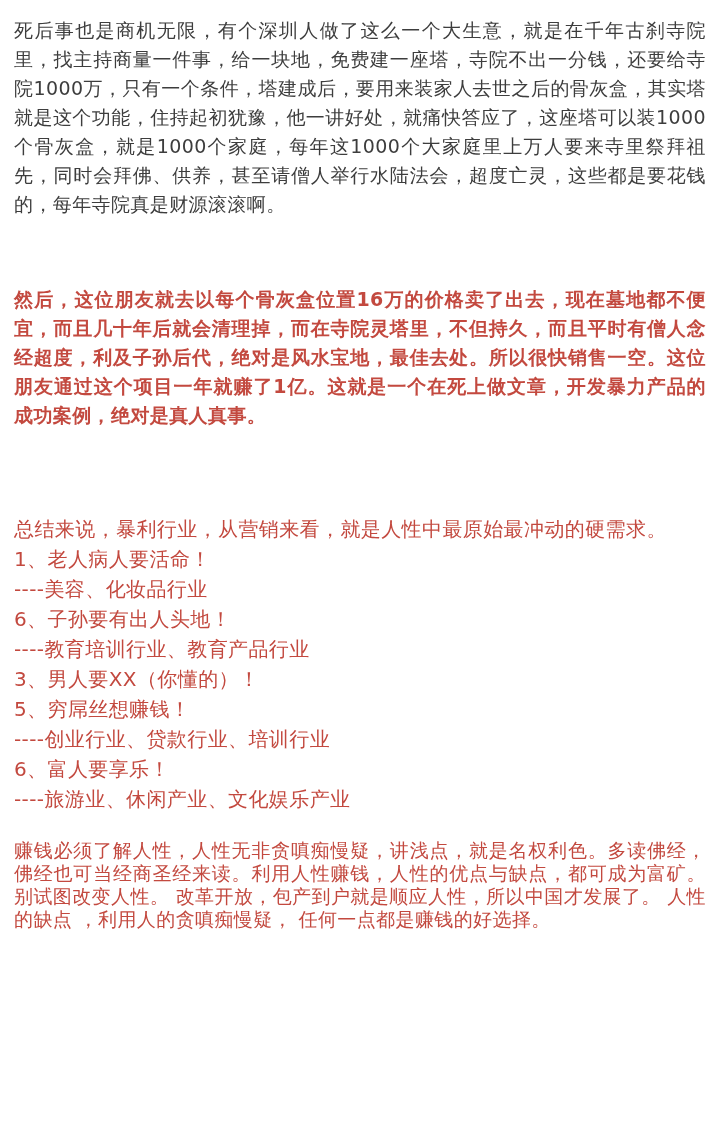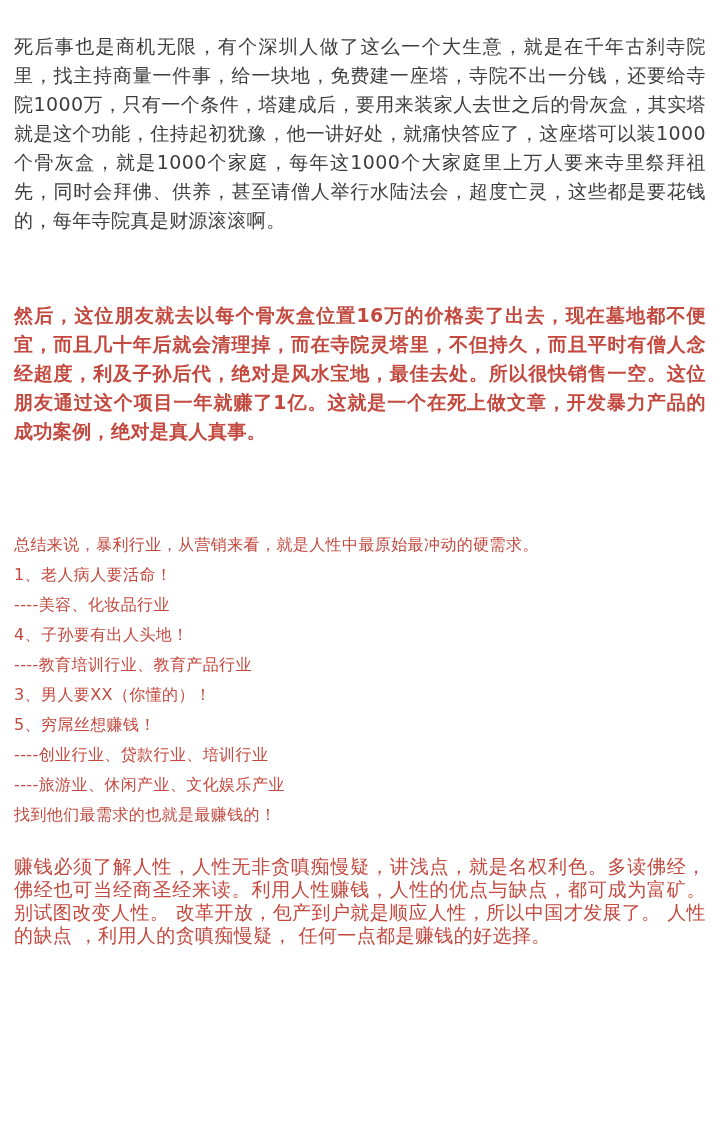--- a/index.html
+++ b/index.html
@@ -17,21 +17,21 @@
     width:720px;
     height:1142px;
     overflow:hidden;
     font-family:"DejaVu Sans","Liberation Sans",sans-serif;
     -webkit-font-smoothing:antialiased;
   }
   .page{
     box-sizing:border-box;
     width:720px;
     height:1142px;
-    padding:32px 14px 0 14px;
+    padding:16px 14px 0 14px;
     background:var(--bg);
   }
   .para{
     margin:0;
     font-size:19px;
     letter-spacing:0.4px;
     text-align:justify;
     text-justify:inter-ideograph;
   }
   .para.dark{
@@ -44,21 +44,21 @@
   .para.story2{
     margin-top:66px;
     line-height:29px;
     font-weight:bold;
   }
   .summary{
     margin-top:84px;
   }
   .summary p{
     margin:0;
-    font-size:16px;
+    font-size:20px;
     line-height:30px;
     letter-spacing:0.4px;
     color:var(--text-red);
     text-align:left;
   }
   .para.last{
     margin-top:25px;
     line-height:23px;
   }
 </style>
@@ -71,28 +71,28 @@
 
   <p class="para red story2">然后，这位朋友就去以每个骨灰盒位置16万的价格卖了出去，现在墓地都不便宜，而且几十年后就会清理掉，而在寺院灵塔里，不但持久，而且平时有僧人念经超度，利及子孙后代，绝对是风水宝地，最佳去处。所以很快销售一空。这位朋友通过这个项目一年就赚了1亿。这就是一个在死上做文章，开发暴力产品的成功案例，绝对是真人真事。</p>
 
   <div class="summary">
     <p>总结来说，暴利行业，从营销来看，就是人性中最原始最冲动的硬需求。</p>
 
     <p>1、老人病人要活命！</p>
 
     <p>----美容、化妆品行业</p>
 
-    <p>4、子孙要有出人头地！</p>
+    <p>6、子孙要有出人头地！</p>
     <p>----教育培训行业、教育产品行业</p>
 
     <p>3、男人要XX（你懂的）！</p>
 
     <p>5、穷屌丝想赚钱！</p>
     <p>----创业行业、贷款行业、培训行业</p>
 
+    <p>6、富人要享乐！</p>
     <p>----旅游业、休闲产业、文化娱乐产业</p>
 
-    <p>找到他们最需求的也就是最赚钱的！</p>
   </div>
 
   <p class="para red last">赚钱必须了解人性，人性无非贪嗔痴慢疑，讲浅点，就是名权利色。多读佛经，佛经也可当经商圣经来读。利用人性赚钱，人性的优点与缺点，都可成为富矿。 别试图改变人性。 改革开放，包产到户就是顺应人性，所以中国才发展了。 人性的缺点 ，利用人的贪嗔痴慢疑， 任何一点都是赚钱的好选择。</p>
 
 </div>
 
 </body></html>

